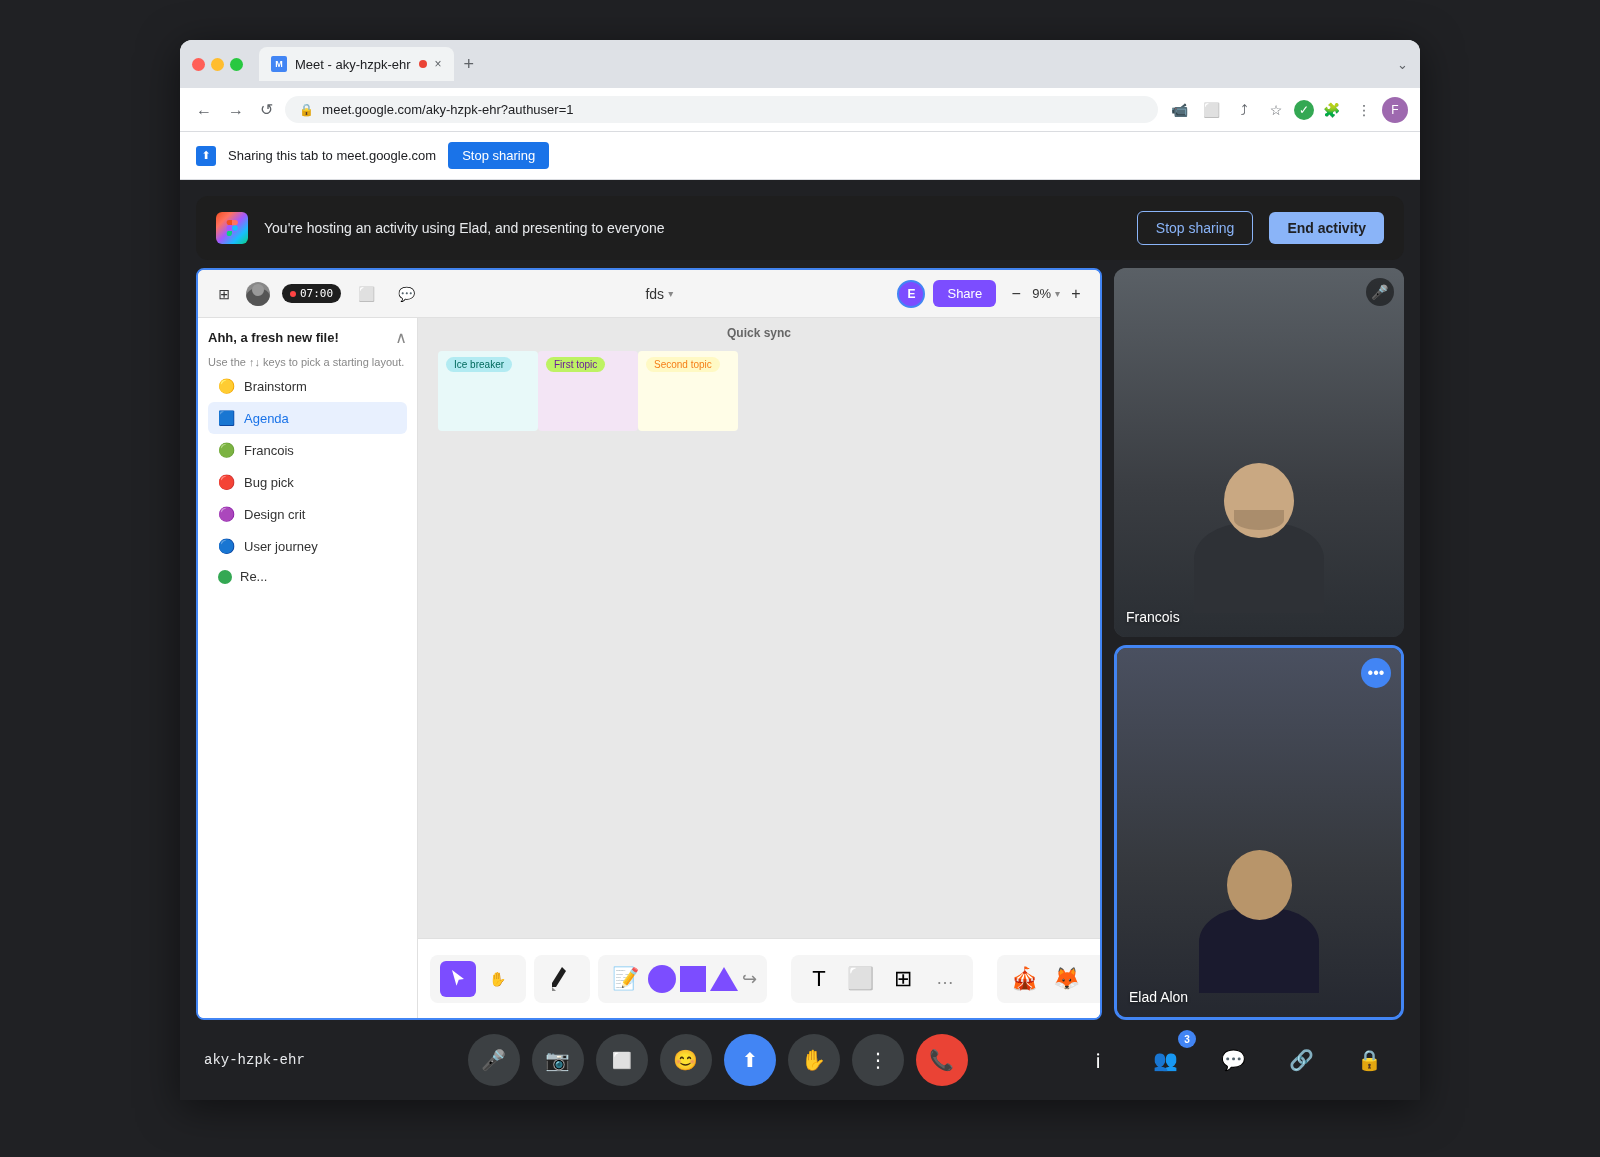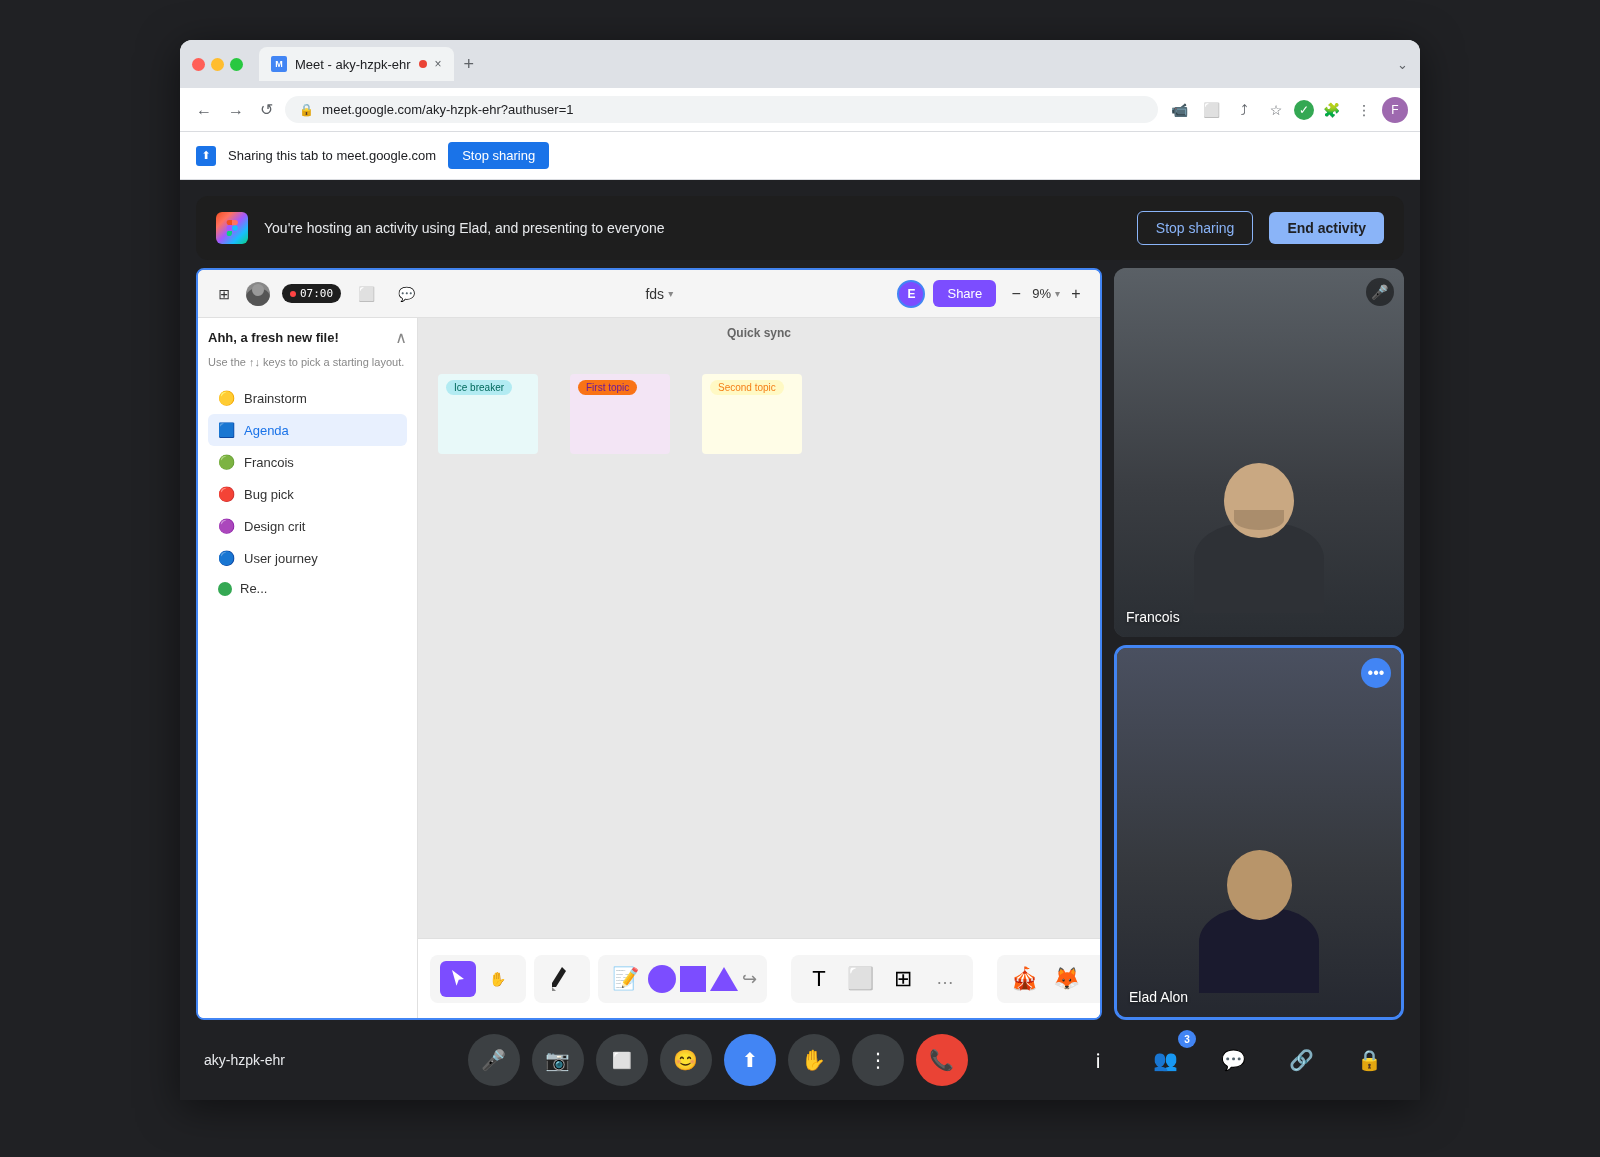--- a/index.html
+++ b/index.html
@@ -423,21 +423,20 @@
     .panel-title {
       font-size: 13px;
       font-weight: 600;
       color: #1e1e1e;
     }
 
     .panel-hint {
       font-size: 11px;
       color: #888;
       line-height: 1.4;
-      margin-bottom: 12px;
     }
 
     .template-item {
       display: flex;
       align-items: center;
       gap: 8px;
       padding: 7px 10px;
       border-radius: 6px;
       font-size: 13px;
       color: #333;
@@ -467,23 +466,23 @@
       top: 8px;
       left: 50%;
       transform: translateX(-50%);
       font-size: 12px;
       color: #666;
       font-weight: bold;
     }
 
     .canvas-frames {
       display: flex;
-      gap: 32px;
+      gap: 0;
       position: absolute;
-      top: 56px;
+      top: 33px;
       left: 20px;
     }
 
     .canvas-frame {
       width: 100px;
       height: 80px;
       border-radius: 4px;
       position: relative;
     }
 
@@ -493,21 +492,21 @@
       left: 8px;
       font-size: 10px;
       font-weight: 500;
       border-radius: 10px;
       padding: 2px 8px;
     }
 
     .frame-ice { background: #e8f9f9; }
     .frame-ice .canvas-frame-label { background: #b2ebf2; color: #00695c; }
     .frame-first { background: #f3e5f5; }
-    .frame-first .canvas-frame-label { background: #f97316; color: #6a1b9a; }
+    .frame-first .canvas-frame-label { background: #bef264; color: #6a1b9a; }
     .frame-second { background: #fffde7; }
     .frame-second .canvas-frame-label { background: #fff9c4; color: #f57f17; }
 
     
     .figma-bottom-toolbar {
       height: 80px;
       background: white;
       border-top: 1px solid #e0e0e0;
       display: flex;
       align-items: center;
@@ -638,20 +637,21 @@
       display: flex;
       align-items: center;
       padding: 0 24px;
       background: #202124;
     }
 
     .meeting-id {
       color: #e8eaed;
       font-size: 14px;
       min-width: 160px;
+      font-family: Liberation Mono, monospace;
     }
 
     .control-buttons {
       flex: 1;
       display: flex;
       align-items: center;
       justify-content: center;
       gap: 12px;
     }
 

